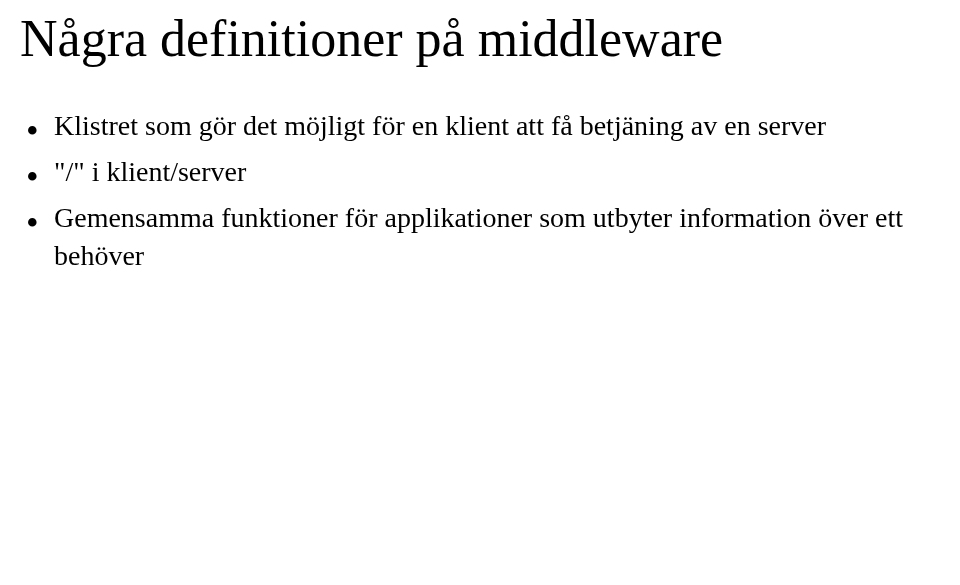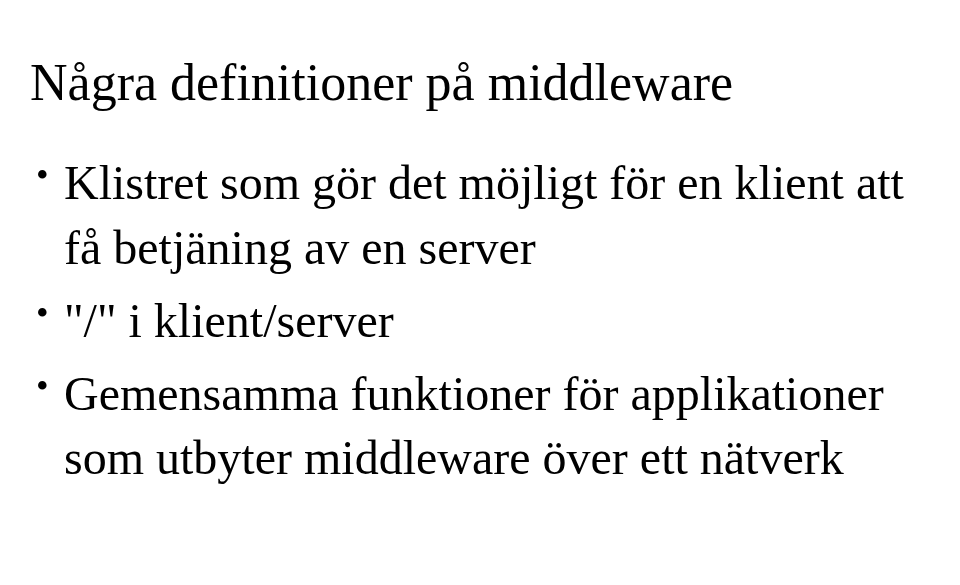--- a/index.html
+++ b/index.html
@@ -8,53 +8,52 @@
     width: 960px;
     height: 585px;
     background: #ffffff;
     font-family: "Times New Roman", Times, serif;
     color: #000;
   }
   .slide {
     box-sizing: border-box;
     width: 960px;
     height: 519px;
-    padding: 10px 30px 20px 30px;
-    margin-top: 44px;
+    padding: 10px 30px 20px 20px;
   }
   .title {
     font-size: 52px;
     line-height: 1.1;
     margin: 0 0 40px 0;
     font-weight: normal;
   }
   ul.bullets {
     list-style: none;
     padding: 0;
     margin: 0;
   }
   ul.bullets > li {
     position: relative;
     padding-left: 34px;
-    font-size: 48px;
+    font-size: 28px;
     line-height: 1.35;
     margin-bottom: 8px;
   }
   ul.bullets > li::before {
     content: "•";
     position: absolute;
     left: 6px;
     top: 0;
     font-size: 36px;
     line-height: 1.35;
   }
 </style>
 </head>
 <body>
 
 <div class="slide">
   <h1 class="title">Några definitioner på middleware</h1>
   <ul class="bullets">
     <li>Klistret som gör det möjligt för en klient att få betjäning av en server</li>
     <li>"/" i klient/server</li>
-    <li>Gemensamma funktioner för applikationer som utbyter middleware över ett nätverk</li>
+    <li>Gemensamma funktioner för applikationer som utbyter information över ett behöver</li>
   </ul>
 </div>
 
 </body></html>

